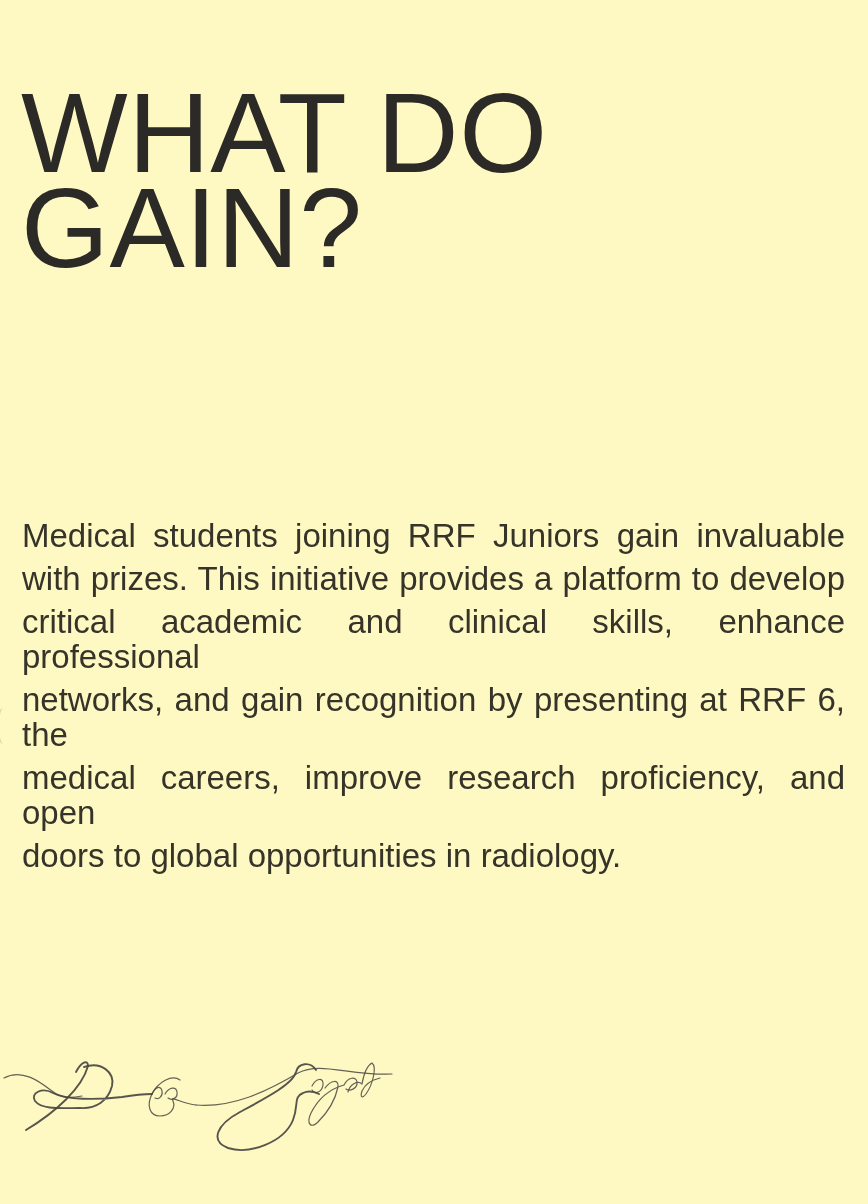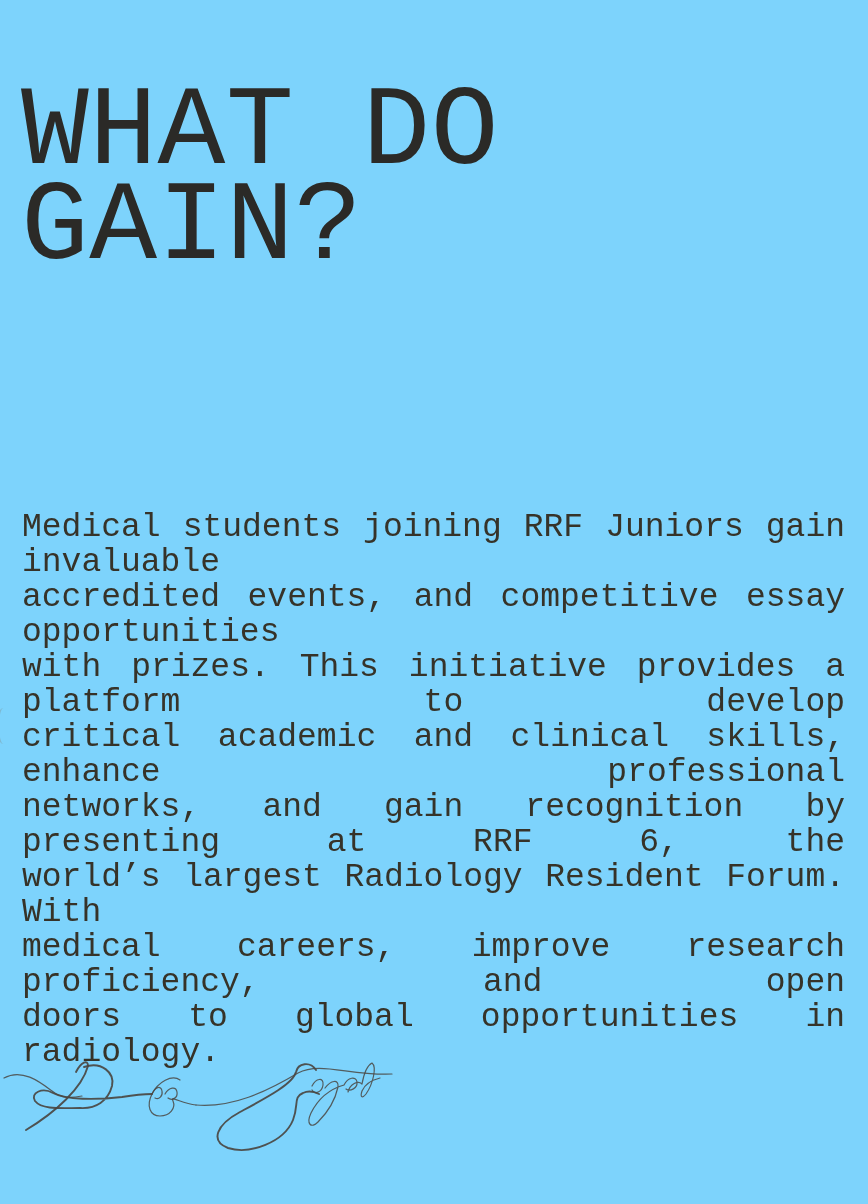--- a/index.html
+++ b/index.html
@@ -4,23 +4,23 @@
 <style>
   html, body {
     margin: 0;
     padding: 0;
     background: #f7f6f3;
   }
   .page {
     position: relative;
     width: 868px;
     height: 1204px;
-    background: #7dd3fc;
+    background: #fef9c3;
     overflow: hidden;
-    font-family: Liberation Mono, monospace;
+    font-family: Liberation Sans, sans-serif;
   }
   .heading {
     position: absolute;
     left: 21px;
     top: 86px;
     width: 820px;
     font-size: 113px;
     line-height: 95px;
     letter-spacing: 0.5px;
     font-weight: 400;
@@ -32,20 +32,21 @@
     left: 22px;
     top: 510px;
     width: 823px;
     font-size: 33px;
     line-height: 35px;
     color: #363329;
   }
   .b-line {
     text-align: justify;
     text-align-last: justify;
+    margin-top: 8px;
   }
   .b-line.b-last {
     text-align-last: left;
   }
   .signature {
     position: absolute;
     left: 0px;
     top: 1040px;
     width: 420px;
     height: 120px;
@@ -73,25 +74,23 @@
 
 <div class="page">
 
   <header class="heading">
     <div>WHAT DO</div>
     <div>GAIN?</div>
   </header>
 
   <main class="body-copy">
     <div class="b-line">Medical students joining RRF Juniors gain invaluable</div>
-    <div class="b-line">accredited events, and competitive essay opportunities</div>
     <div class="b-line">with prizes. This initiative provides a platform to develop</div>
     <div class="b-line">critical academic and clinical skills, enhance professional</div>
     <div class="b-line">networks, and gain recognition by presenting at RRF 6, the</div>
-    <div class="b-line">world’s largest Radiology Resident Forum. With</div>
     <div class="b-line">medical careers, improve research proficiency, and open</div>
     <div class="b-line b-last">doors to global opportunities in radiology.</div>
   </main>
 
   <div class="edge-artifact"></div>
 
   <svg class="signature" viewBox="0 0 420 120" role="img" aria-label="Prof Syed">
 
     <path class="sig-thin" d="M 4 38 C 22 28, 40 42, 52 51 C 62 59, 72 58, 82 56"></path>
 

